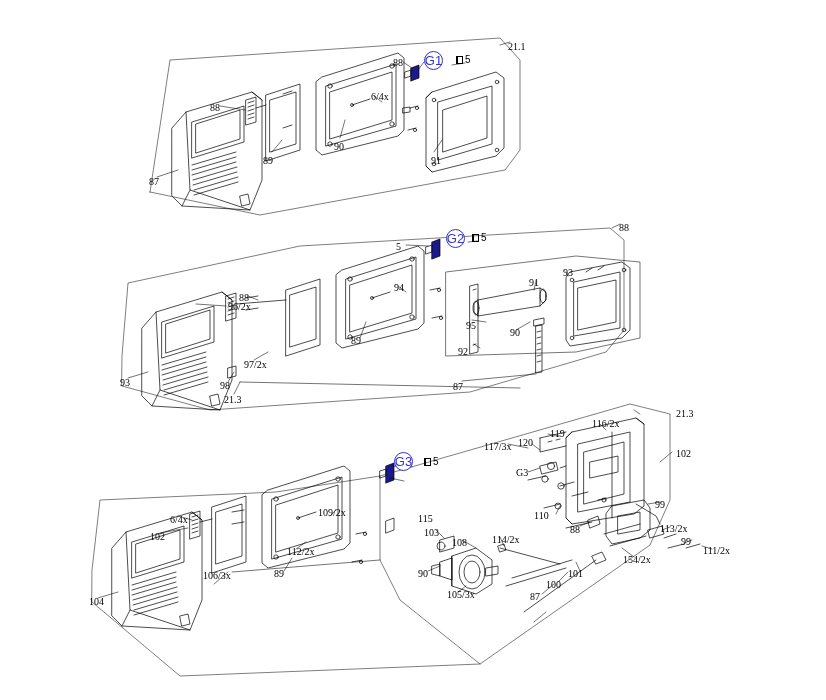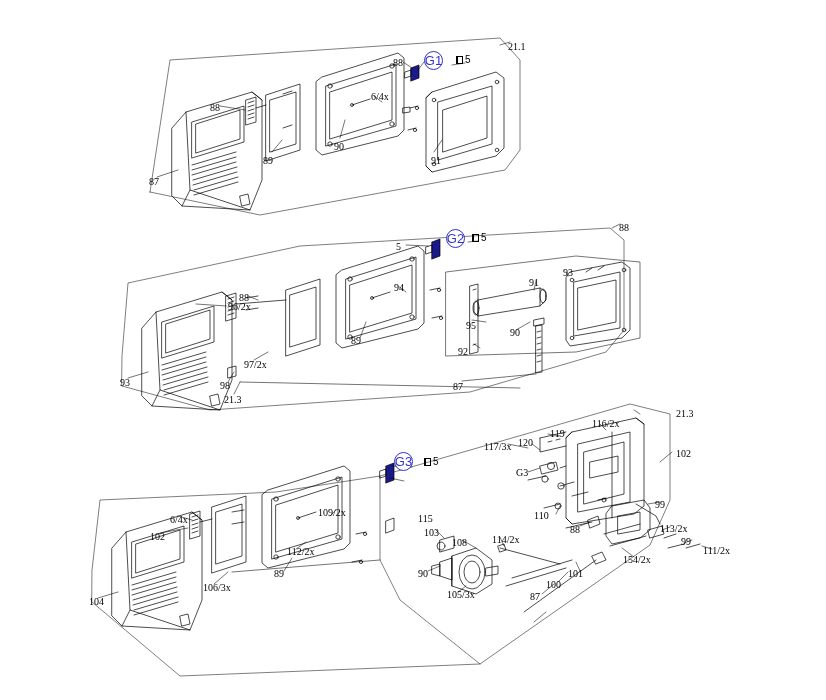--- a/index.html
+++ b/index.html
@@ -470,20 +470,20 @@
   <div class="lbl" style="left:452px; top:537px;">108</div>
   <div class="lbl" style="left:492px; top:534px;">114/2x</div>
   <div class="lbl" style="left:660px; top:523px;">113/2x</div>
   <div class="lbl" style="left:681px; top:536px;">99</div>
   <div class="lbl" style="left:287px; top:546px;">112/2x</div>
   <div class="lbl" style="left:703px; top:545px;">111/2x</div>
   <div class="lbl" style="left:623px; top:554px;">154/2x</div>
   <div class="lbl" style="left:568px; top:568px;">101</div>
   <div class="lbl" style="left:418px; top:568px;">90</div>
   <div class="lbl" style="left:274px; top:568px;">89</div>
-  <div class="lbl" style="left:203px; top:582px;">106/3x</div>
+  <div class="lbl" style="left:203px; top:570px;">106/3x</div>
   <div class="lbl" style="left:546px; top:579px;">100</div>
   <div class="lbl" style="left:447px; top:589px;text-align:center;">105/3x</div>
   <div class="lbl" style="left:530px; top:591px;">87</div>
   <div class="lbl" style="left:89px; top:596px;">104</div>
   <div class="lbl" style="left:524px; top:621px;"></div>
 
 </div>
 
 </body></html>

